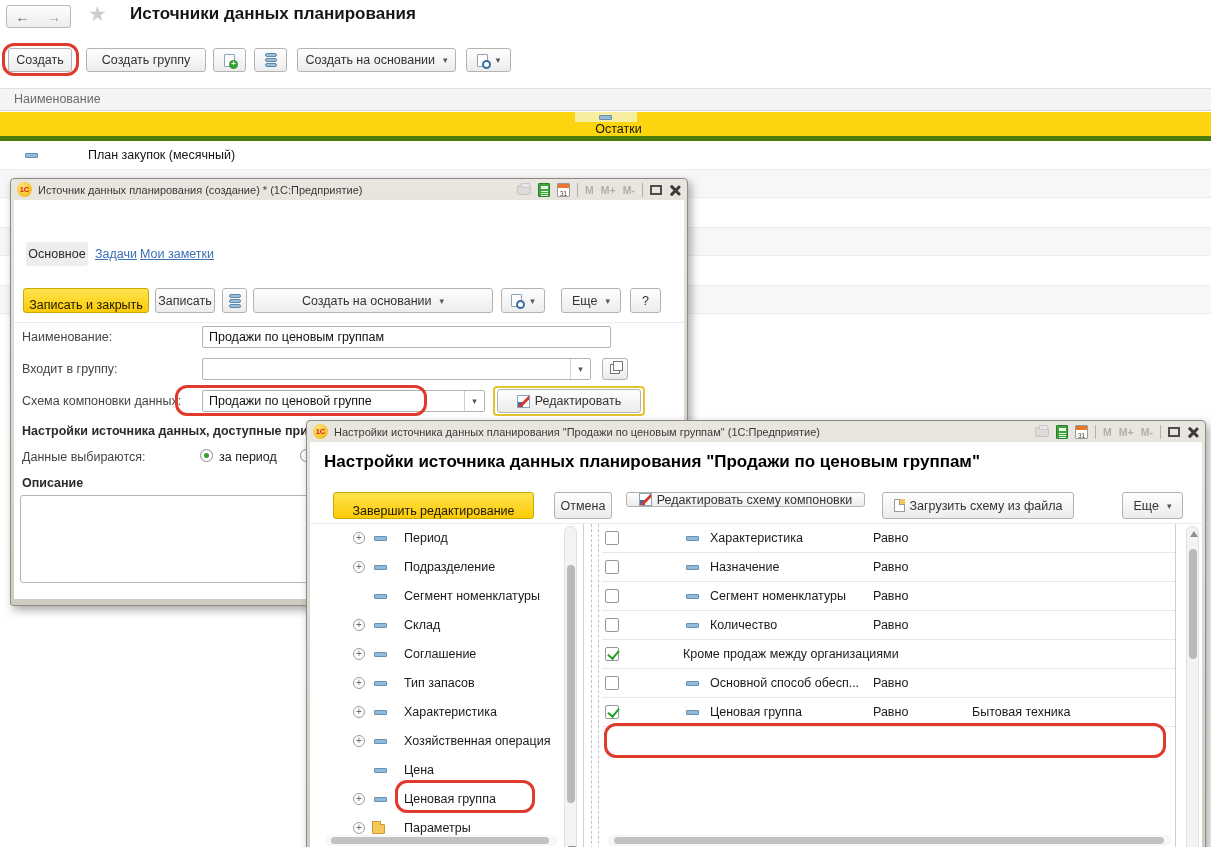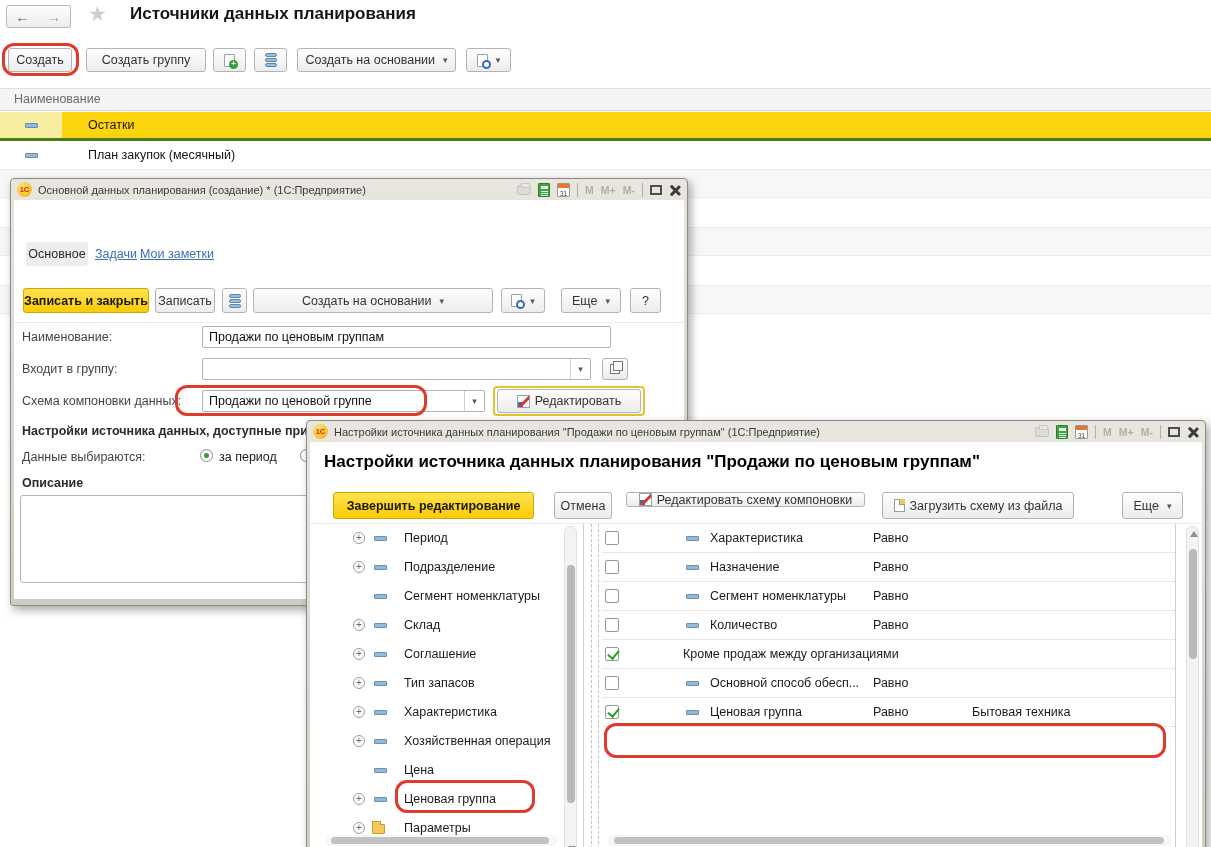--- a/index.html
+++ b/index.html
@@ -4,21 +4,21 @@
 <style>
   * { margin:0; padding:0; box-sizing:border-box; }
   html,body { background:#fff; }
   body { font-family:"Liberation Sans","DejaVu Sans",sans-serif; }
   #app { position:relative; width:1211px; height:847px; overflow:hidden; background:#fff; }
 
   
   .btn { position:absolute; display:flex; align-items:center; justify-content:center; gap:5px;
          background:linear-gradient(#fefefe,#ececec); border:1px solid #b3b3b3; border-radius:3px;
          font-size:12.5px; color:#333; cursor:default; }
-  .btn.yellow { background:linear-gradient(#ffe34f,#fcca06); border-color:#c9ab00; font-weight:bold; color:#1d1800; }
+  .btn.yellow { background:linear-gradient(#ffe34f,#fcca06); border-color:#c9ab00; font-weight:normal; color:#1d1800;align-items:flex-end; }
   .arr { font-size:9px; color:#555; margin-left:3px; }
 
   
   .redring { position:absolute; border:3px solid #e03a2d; border-radius:12px; z-index:40; pointer-events:none; }
   .goldring { position:absolute; border:2px solid #e5c52e; border-radius:4px; pointer-events:none; }
 
   
   .navbtn { position:absolute; top:5px; width:33px; height:23px; background:linear-gradient(#fdfdfd,#ededed);
             border:1px solid #b9b9b9; font-size:14px; display:flex; align-items:center; justify-content:center; }
   #nav-back { left:6px; border-radius:3px 0 0 3px; color:#555; }
@@ -26,21 +26,21 @@
   #star { position:absolute; left:88px; top:2px; font-size:21px; color:#cdcdcd; }
   #main-title { position:absolute; left:130px; top:4px; font-size:17px; font-weight:bold; color:#161616; }
 
   
   #listhead { position:absolute; left:0; top:88px; width:1211px; height:23px; background:#f4f4f4;
               border-top:1px solid #e0e0e0; border-bottom:1px solid #d7d7d7; }
   #listhead span { position:absolute; left:14px; top:3px; font-size:12.5px; color:#6b6b6b; }
   #main-rows { position:absolute; left:0; top:112px; width:1211px; }
   .mrow { position:relative; height:29px; border-bottom:1px solid #ededed; display:flex; align-items:center; background:#fff; }
   .mrow .micell { width:62px; height:100%; display:flex; align-items:center; justify-content:center; }
-  .mrow.sel { background:#fcd50e; border-bottom:3px solid #4d7c0f; }
+  .mrow.sel { background:#fcd50e; border-bottom:5px solid #4d7c0f;flex-direction:column; }
   .mrow.sel .micell { background:#f7eea2; }
   .mrow .mlabel { margin-left:26px; font-size:12.5px; color:#151515; }
   .stripe { position:absolute; left:0; width:1211px; height:29px; background:#f7f7f7;
             border-top:1px solid #ededed; border-bottom:1px solid #ededed; z-index:1; }
 
   
   .dash { display:inline-block; width:13px; height:5px; background:#93bad8; border:1px solid #6590b2; border-radius:1px; }
   .expander { position:absolute; width:12px; height:12px; border:1px solid #9b9b9b; border-radius:50%;
               color:#666; font-size:10px; line-height:9px; text-align:center; background:#fff; }
   .folder { position:absolute; width:13px; height:10px; background:#f6c75c; border:1px solid #cf9a2b; border-radius:1px; }
@@ -193,21 +193,21 @@
       </div>
     </div>
 
   <div class="stripe" style="top:169px;"></div>
   <div class="stripe" style="top:227px;"></div>
   <div class="stripe" style="top:285px;"></div>
 
   <div class="win" style="left:10px;top:178px;width:678px;height:428px;z-index:10;">
     <div class="titlebar">
       <span class="logo">1С</span>
-      <span class="tbtitle">Основной данных планирования (создание) *  (1С:Предприятие)</span>
+      <span class="tbtitle">Источник данных планирования (создание) *  (1С:Предприятие)</span>
       <span class="tbicons">
         <span class="ico-print"></span>
         <span class="ico-calc"></span>
         <span class="ico-cal">31</span>
         <span class="tbsep"></span>
         <span class="memtxt">M</span>
         <span class="memtxt">M+</span>
         <span class="memtxt">M-</span>
         <span class="tbsep"></span>
         <span class="ico-max"></span>

